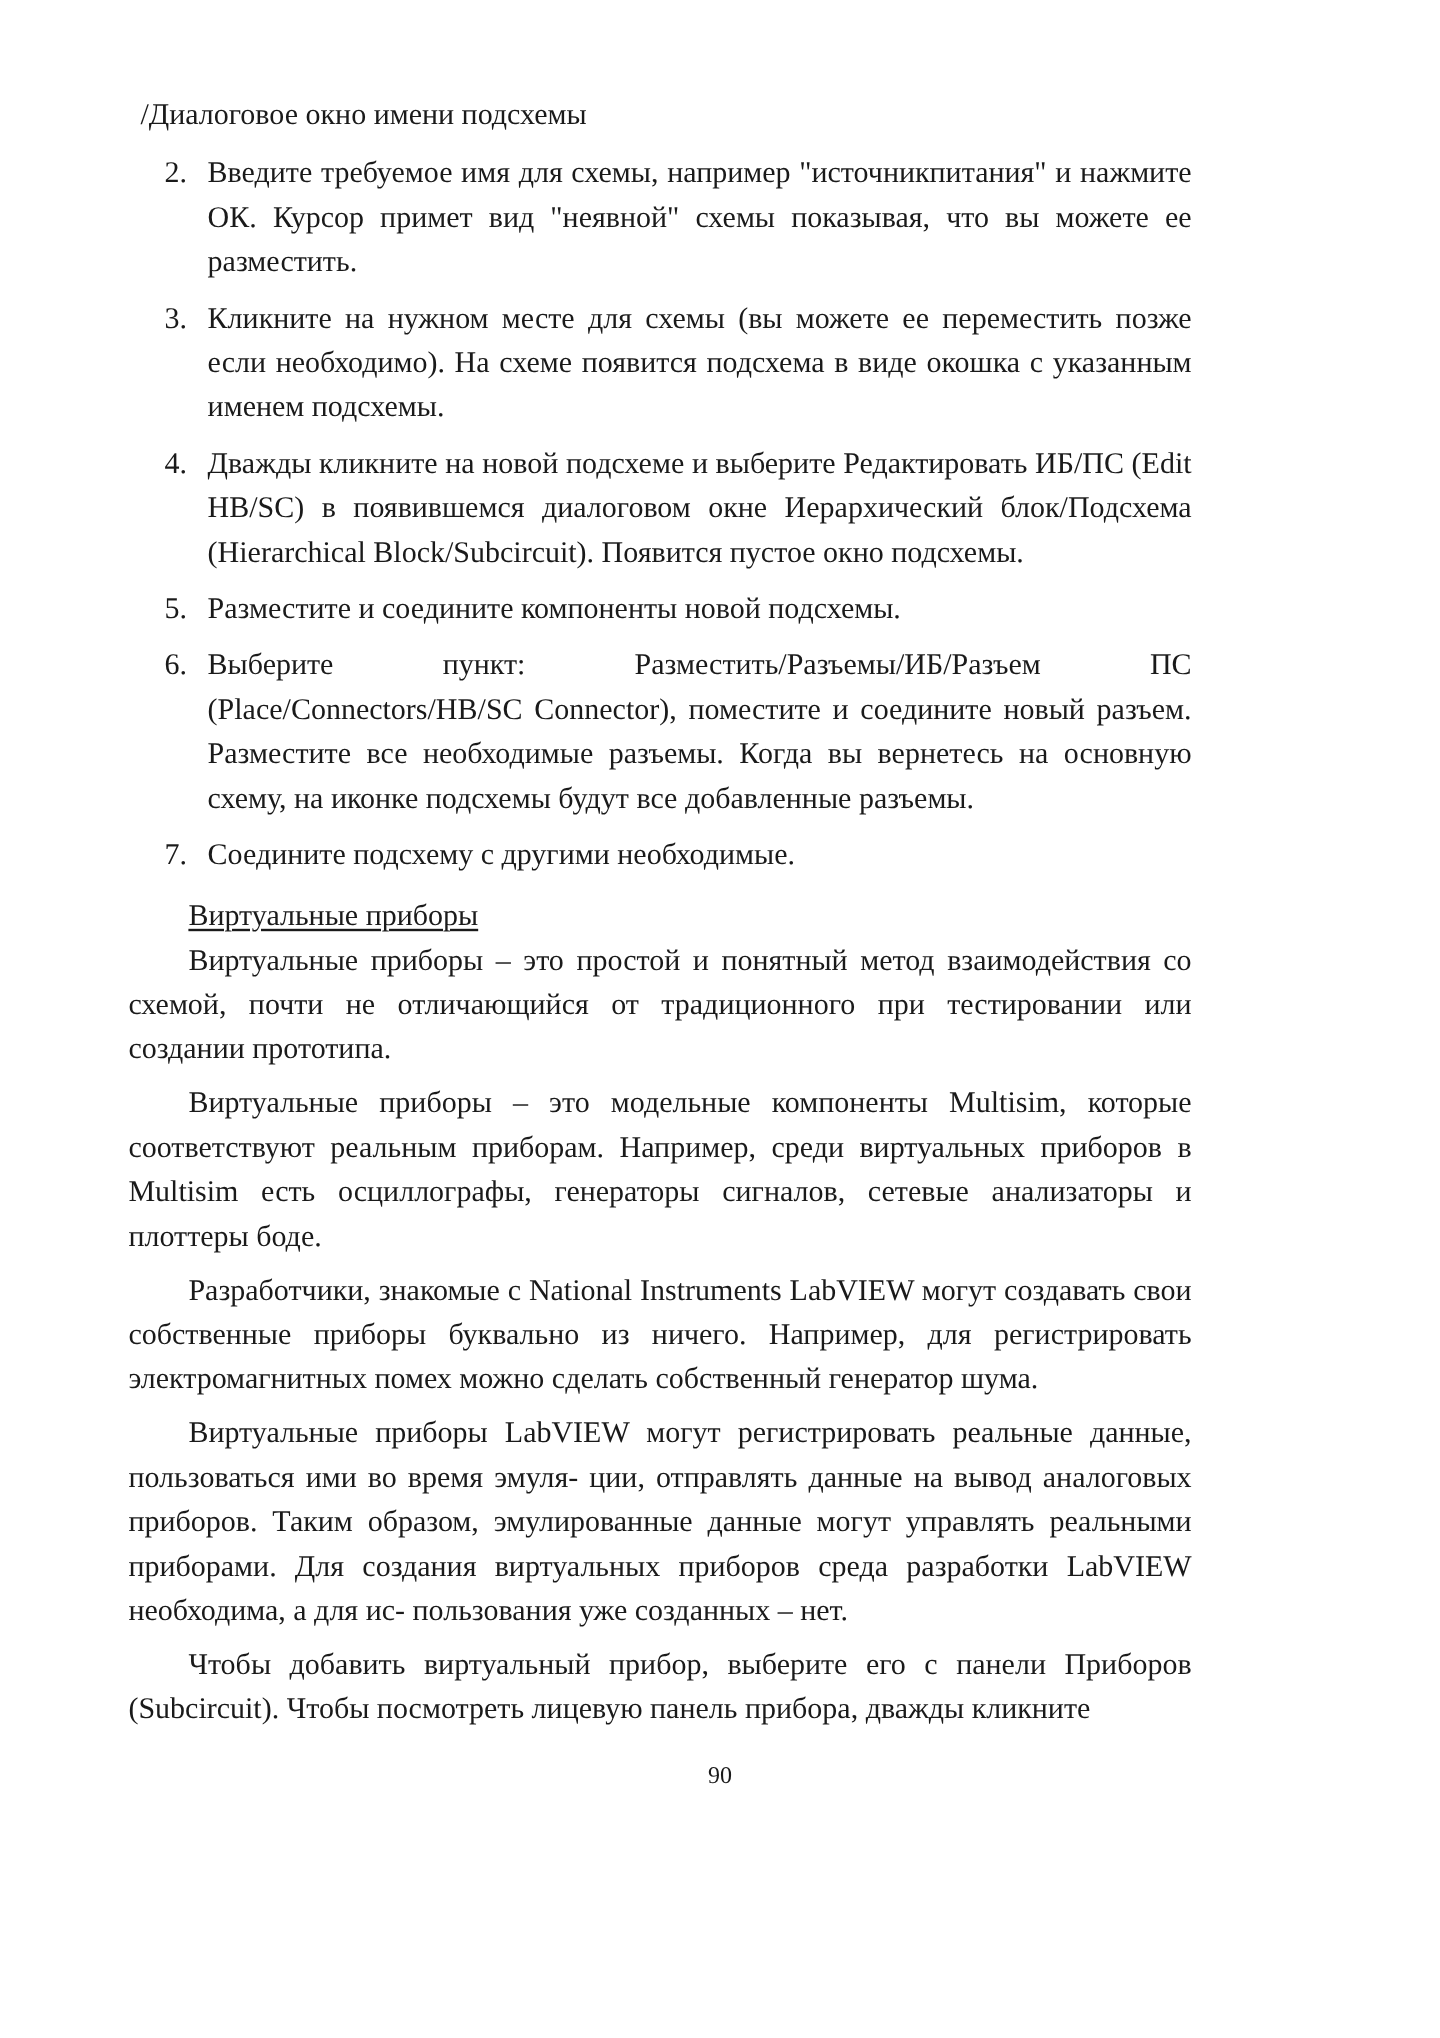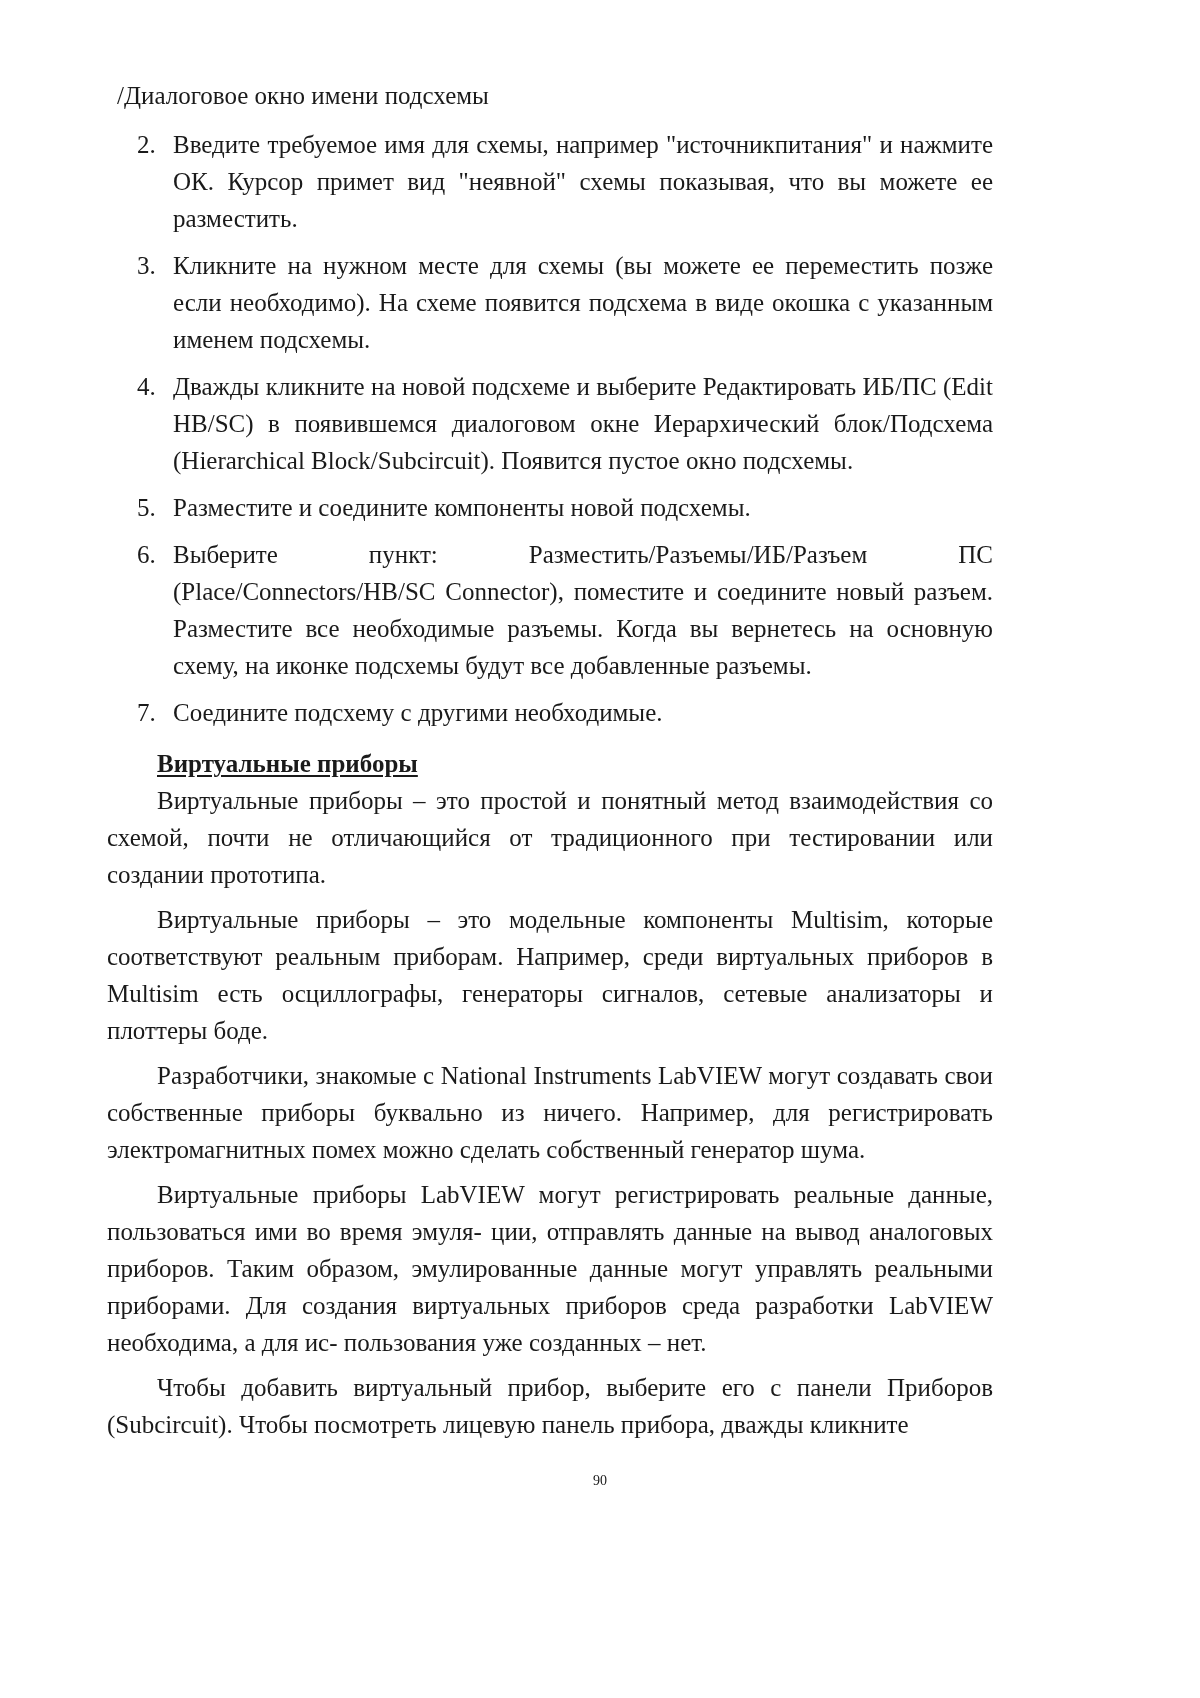--- a/index.html
+++ b/index.html
@@ -38,37 +38,37 @@
       text-align: justify;
       margin-bottom: 10px;
     }
     .list-num {
       position: absolute;
       left: 30px;
       top: 0;
     }
     .section-heading {
       margin: 14px 0 0 50px;
-      font-weight: bold;
+      font-weight: normal;
       text-decoration: underline;
       text-decoration-thickness: 2px;
       text-underline-offset: 3px;
     }
     .para {
       text-indent: 50px;
       text-align: justify;
       margin: 0 0 8px 0;
     }
     .page-number {
       position: absolute;
       top: 1462px;
       left: 0;
       width: 1200px;
       text-align: center;
-      font-size: 14px;
+      font-size: 20px;
     }
   </style>
 </head>
 <body>
 
 <div class="page">
   <div class="caption">/Диалоговое окно имени подсхемы</div>
 
   <ul class="list">
     <li class="list-item">

